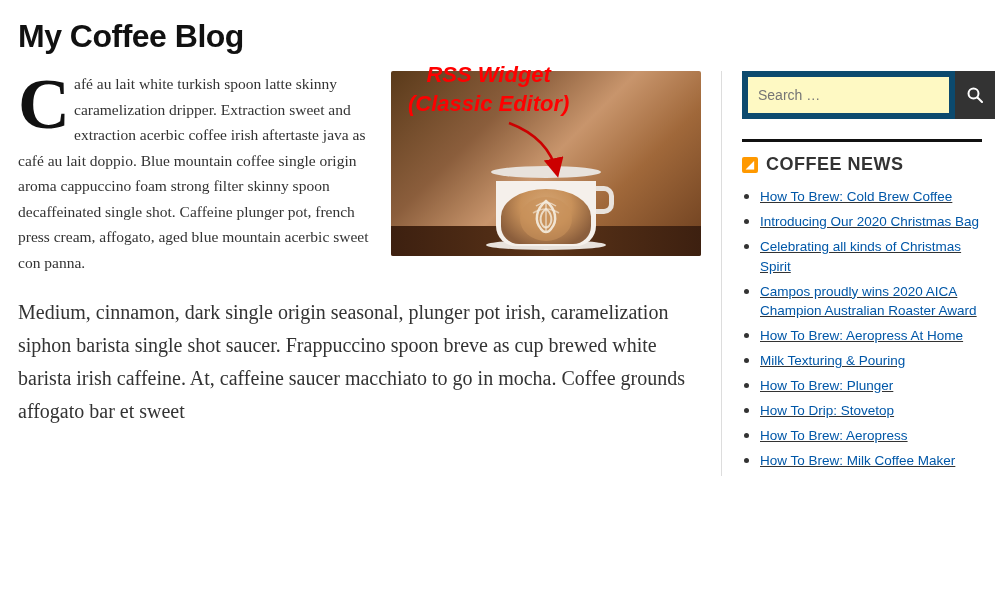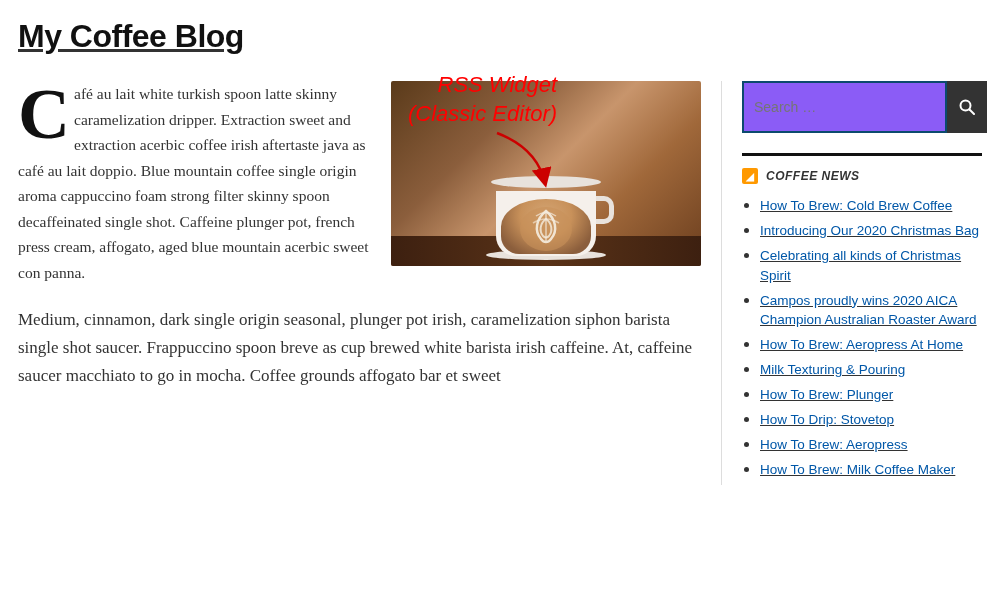--- a/index.html
+++ b/index.html
@@ -10,22 +10,21 @@
       background: #fff;
     }
     .page-wrapper {
       max-width: 1000px;
       margin: 0 auto;
       padding: 18px 18px 0 18px;
       display: flex;
       flex-direction: column;
     }
     .site-header {
-      margin-bottom: 26px;
-      text-decoration: underline;
+      margin-bottom: 16px;
     }
     .site-title {
       font-family: Arial, Helvetica, sans-serif;
       font-size: 32px;
       font-weight: 900;
       color: #111;
       letter-spacing: -0.5px;
     }
     .content-area {
       display: flex;
@@ -117,40 +116,40 @@
     }
     .wood-table {
       position: absolute;
       bottom: 0;
       left: 0;
       right: 0;
       height: 30px;
       background: linear-gradient(90deg, #3d2010 0%, #5a3318 50%, #3d2010 100%);
     }
     .paragraph-normal {
-      font-size: 17px;
+      font-size: 20px;
       line-height: 1.65;
       margin-bottom: 20px;
       clear: both;
     }
     
     .sidebar {
       width: 260px;
       padding-left: 20px;
       flex-shrink: 0;
     }
     .search-widget {
       margin-bottom: 20px;
       display: flex;
     }
     .search-input {
       flex: 1;
-      padding: 16px 10px;
-      border: 2px solid #0c4a6e;
-      background: #8b5cf6;
+      padding: 10px 10px;
+      border: 6px solid #0c4a6e;
+      background: #fef9c3;
       font-size: 14px;
       font-family: Arial, Helvetica, sans-serif;
       outline: none;
     }
     .search-button {
       background: #333;
       color: #fff;
       border: none;
       padding: 8px 12px;
       cursor: pointer;
@@ -180,25 +179,24 @@
       justify-content: center;
       flex-shrink: 0;
     }
     .rss-icon-inner {
       color: #fff;
       font-size: 10px;
       font-weight: bold;
     }
     .coffee-news-title {
       font-family: Arial, Helvetica, sans-serif;
-      font-size: 12px;
+      font-size: 18px;
       font-weight: 900;
       text-transform: uppercase;
       letter-spacing: 0.5px;
-      font-style: italic;
     }
     .news-list {
       list-style: disc;
       padding-left: 18px;
       text-decoration: underline;
     }
     .news-list li {
       margin-bottom: 5px;
     }
     .news-list a {
@@ -214,21 +212,21 @@
 
 <div class="page-wrapper">
 
   <div class="site-header">
     <h1 class="site-title">My Coffee Blog</h1>
   </div>
 
   <div style="position:relative;">
 
     <div style="position:absolute; top:-10px; left:390px; z-index:10; text-align:center; pointer-events:none;">
-      <div style="color:#ff0000; font-family:Arial,Helvetica,sans-serif; font-size:22px; font-weight:normal; font-style:italic; line-height:1.3;text-align:right;">
+      <div style="color:#ff0000; font-family:Arial,Helvetica,sans-serif; font-size:22px; font-weight:bold; font-style:italic; line-height:1.3;">
         <div>RSS Widget</div>
         <div>(Classic Editor)</div>
       </div>
 
       <svg width="80" height="70" viewBox="0 0 80 70" style="display:block; margin-left:auto;">
         <defs>
           <marker id="arrowhead" markerWidth="8" markerHeight="8" refX="6" refY="4" orient="auto">
             <polygon points="0 0, 8 4, 0 8" fill="#cc0000"></polygon>
           </marker>
         </defs>

